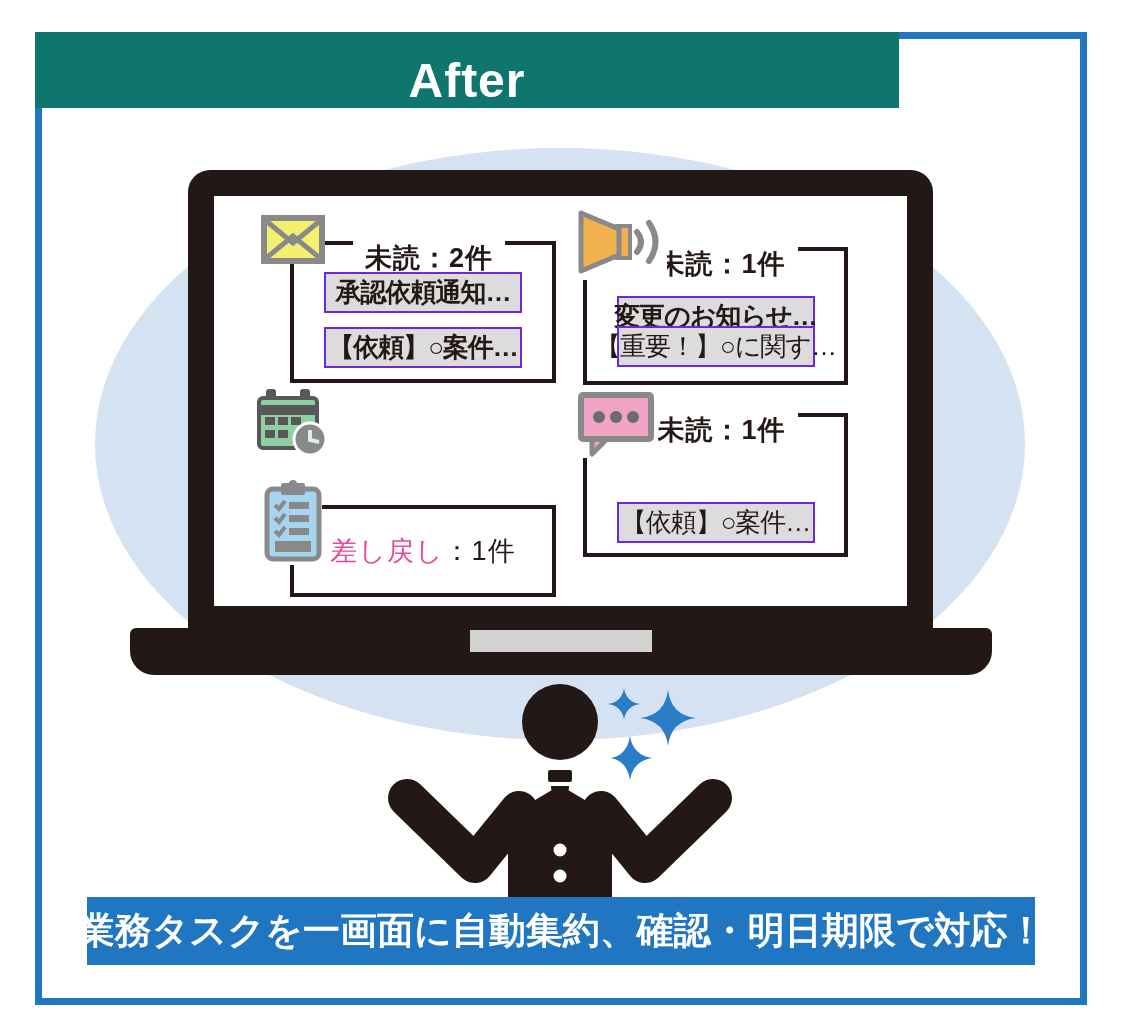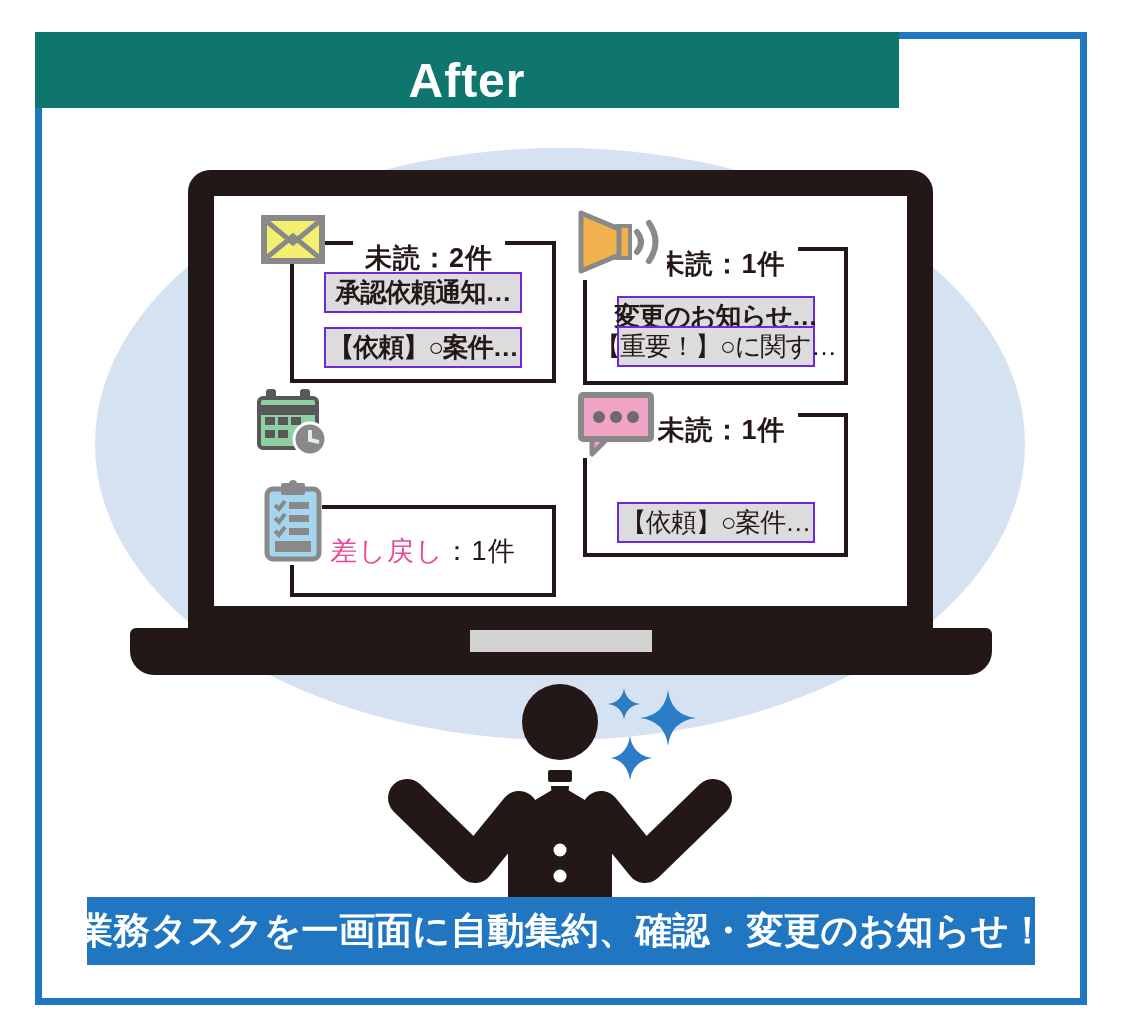--- a/index.html
+++ b/index.html
@@ -163,16 +163,16 @@
       </g>
       <g fill="#2a7dc6">
         <path d="M239,10 Q241,24 255,26 Q241,28 239,42 Q237,28 223,26 Q237,24 239,10 Z"></path>
         <path d="M283,12 Q286,37 311,40 Q286,43 283,68 Q280,43 255,40 Q280,37 283,12 Z"></path>
         <path d="M245,58 Q248,77 267,80 Q248,83 245,102 Q242,83 226,80 Q242,77 245,58 Z"></path>
       </g>
     </svg>
   </div>
 
   <div class="banner">
-    <span>業務タスクを一画面に自動集約、確認・変更のお知らせ！</span>
+    <span>業務タスクを一画面に自動集約、確認・明日期限で対応！</span>
   </div>
 
 </div>
 
 </body></html>

